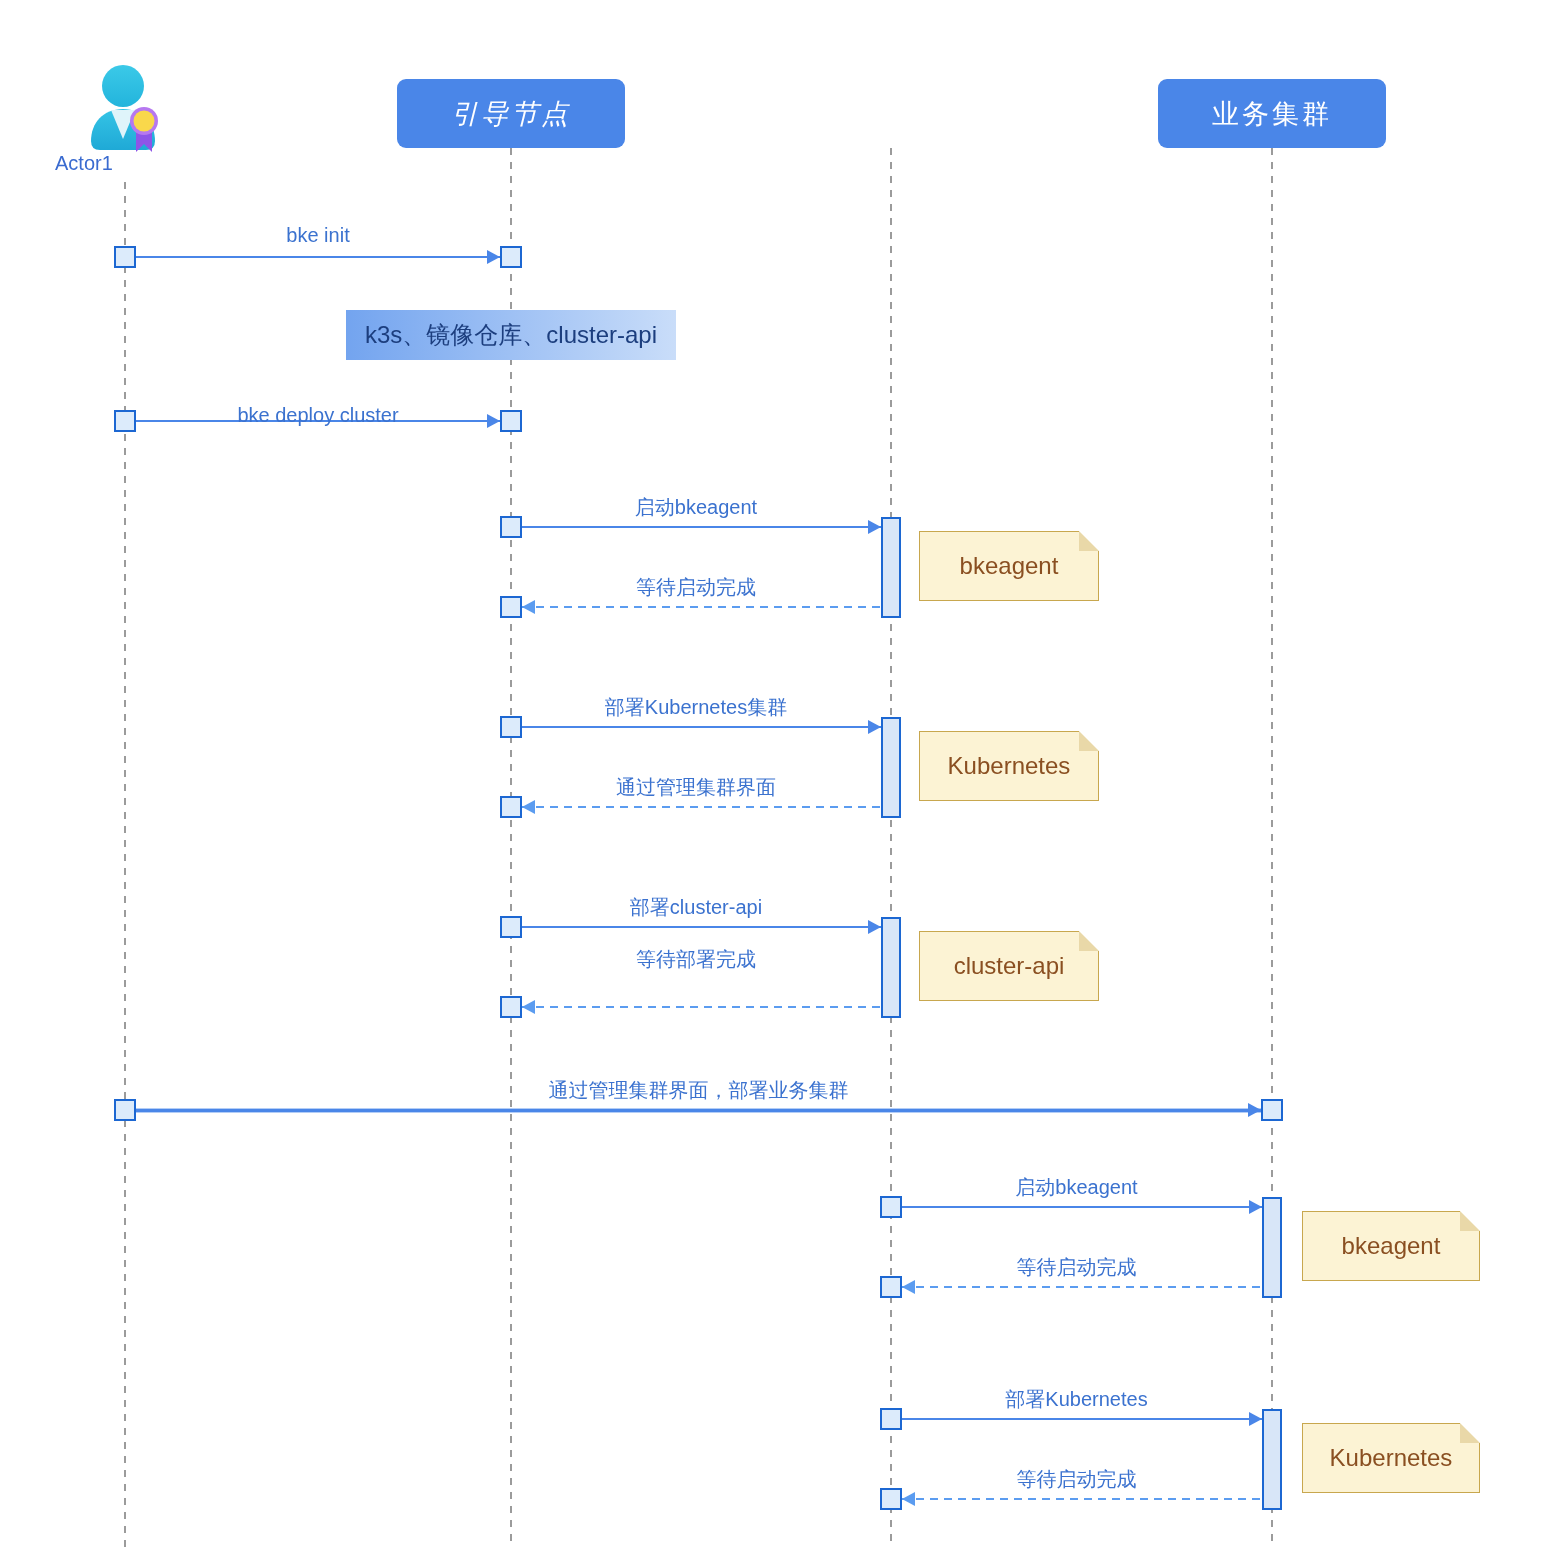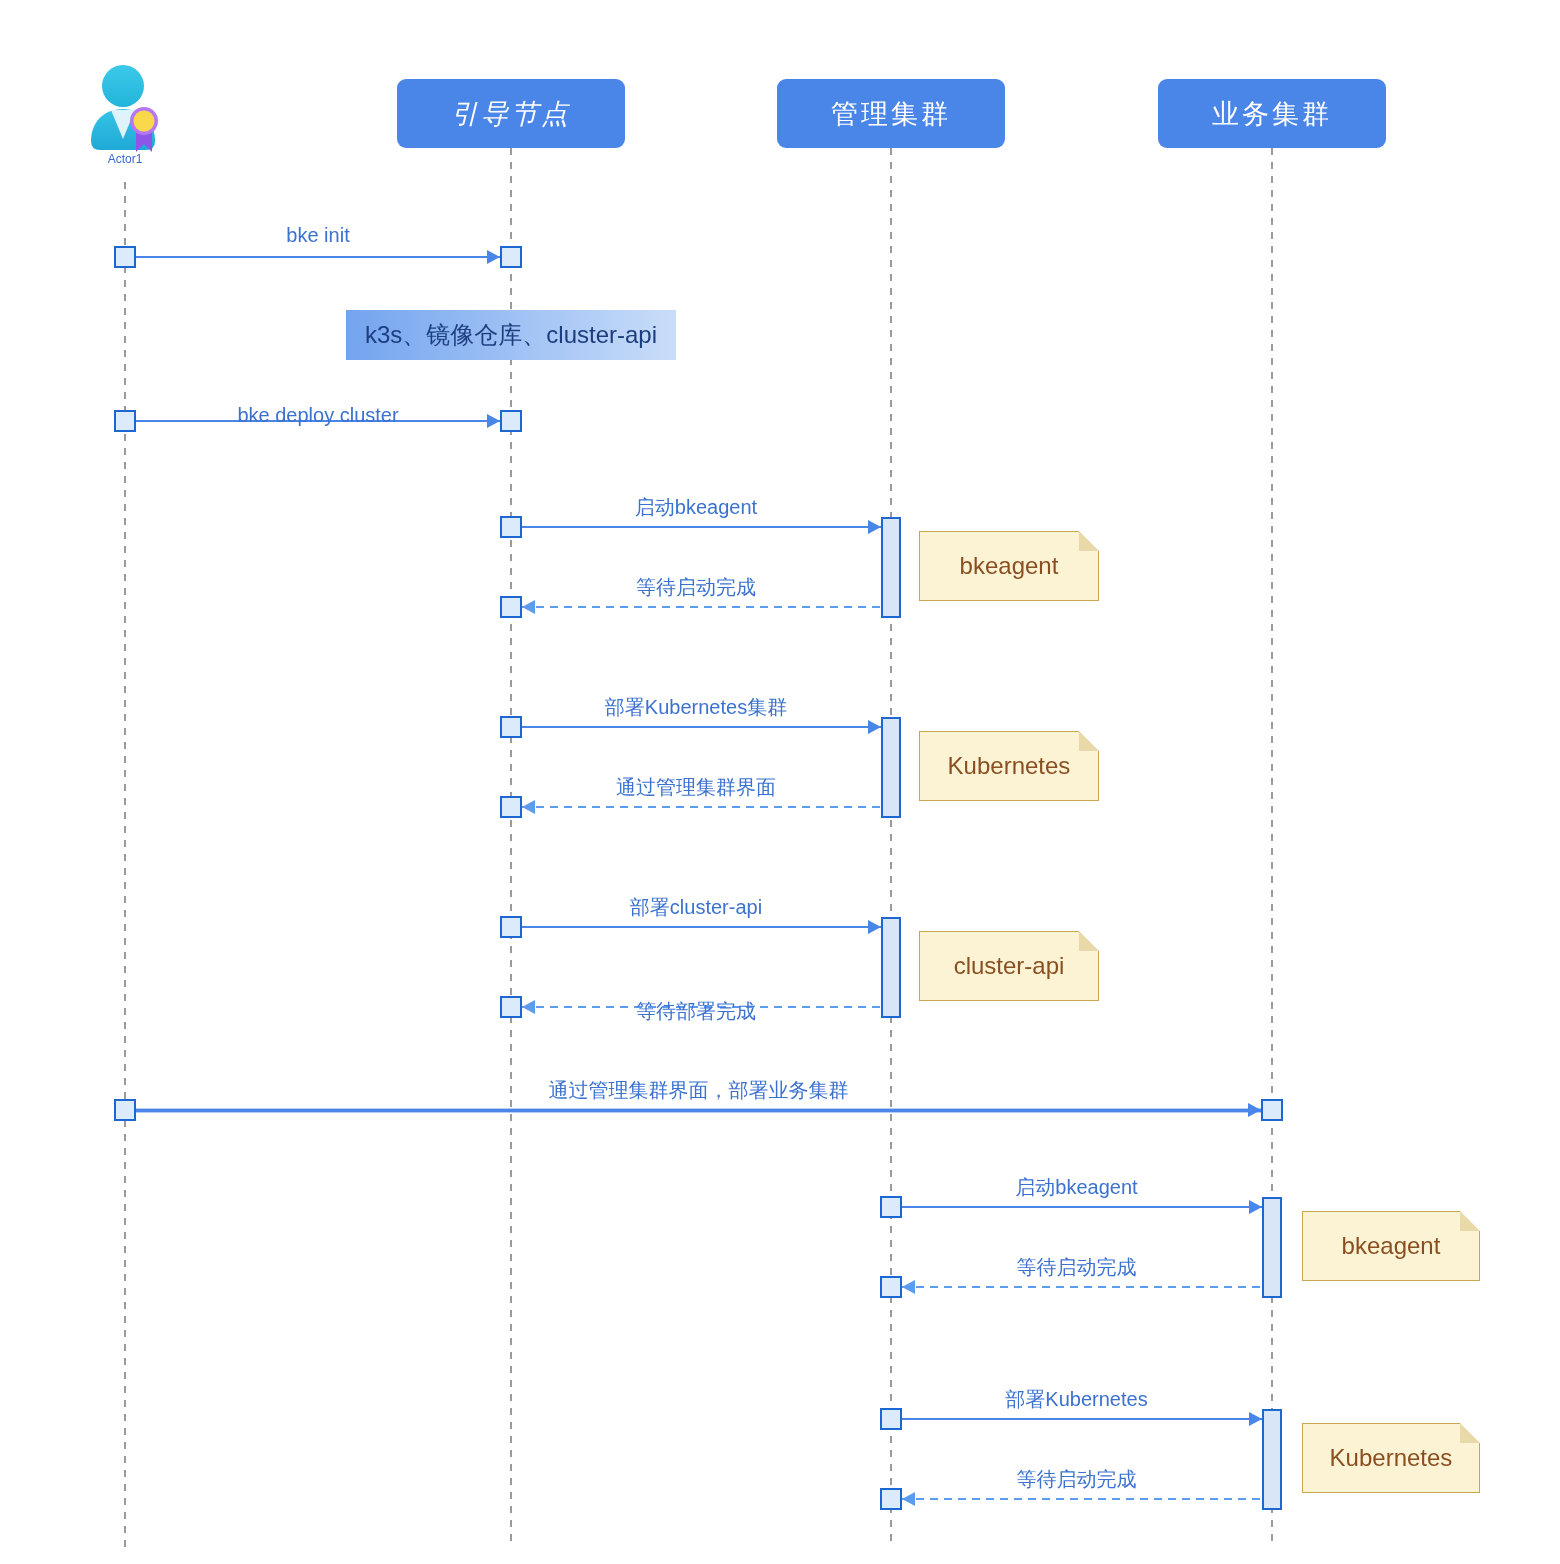--- a/index.html
+++ b/index.html
@@ -37,21 +37,21 @@
         color:var(--banner-text);font-size:24px;z-index:2;}
 
   .sticky{position:absolute;box-sizing:border-box;display:flex;align-items:center;justify-content:center;
         background:var(--note-fill);border:1px solid var(--note-border);
         color:var(--note-text);font-size:24px;z-index:2;}
   .sticky::after{content:"";position:absolute;top:-1px;right:-1px;width:0;height:0;
         border-style:solid;border-width:0 20px 20px 0;
         border-color:#ffffff #ffffff var(--note-fold) var(--note-fold);}
 
   .actor-wrap{position:absolute;z-index:2;}
-  .actor-label{position:absolute;width:140px;text-align:center;font-size:12px;
+  .actor-label{position:absolute;width:140px;text-align:left;font-size:20px;
         color:var(--actor-label);z-index:2;}
 </style>
 </head>
 <body>
 
 <div class="canvas">
 
   <div class="actor-wrap" id="actor-icon-wrap" style="left: 85px; top: 64px;">
     <svg width="80" height="88" viewBox="0 0 80 88">
       <defs>
@@ -68,21 +68,20 @@
       <path d="M38 45 C 18 45 6 59 6 77 Q 6 86 15 86 L 61 86 Q 70 86 70 77 C 70 59 58 45 38 45 Z" fill="url(#ag2)"></path>
       <polygon points="26,46 50,46 38,75" fill="#dff4fa"></polygon>
       <polygon points="51,68 67,68 67,88 59,80 51,88" fill="#8d55e8"></polygon>
       <circle cx="59" cy="57" r="14" fill="#b678f0"></circle>
       <circle cx="59" cy="57" r="10.5" fill="#f9d84b"></circle>
     </svg>
   </div>
   <div class="actor-label" id="actor-label" style="left: 55px; top: 152px;">Actor1</div>
 
   <div class="head" style="left: 397px; font-style: italic;">引导节点</div>
-  <div class="head" style="left: 777px;">管理集群</div>
   <div class="head" style="left: 1158px;">业务集群</div>
 
   <div id="layer">
       <div class="lifeline" style="left: 124px; top: 182px; height: 1366px;"></div>
       <div class="lifeline" style="left: 510px; top: 148px; height: 1400px;"></div>
       <div class="lifeline" style="left: 890px; top: 148px; height: 1400px;"></div>
       <div class="lifeline" style="left: 1271px; top: 148px; height: 1400px;"></div>
       <div class="activation" style="left: 881px; top: 517px; height: 101px;"></div>
       <div class="activation" style="left: 881px; top: 717px; height: 101px;"></div>
       <div class="activation" style="left: 881px; top: 917px; height: 101px;"></div>
@@ -114,21 +113,21 @@
       <div class="arrow l" style="top: 800px; left: 522px;"></div>
       <div class="sq" style="left: 500px; top: 796px;"></div>
       <div class="mlabel" style="left: 476px; top: 774px;">通过管理集群界面</div>
       <div class="mline" style="left: 522px; top: 926px; width: 359px; height: 2px;"></div>
       <div class="arrow r" style="top: 920px; left: 868px;"></div>
       <div class="sq" style="left: 500px; top: 916px;"></div>
       <div class="mlabel" style="left: 476px; top: 894px;">部署cluster-api</div>
       <div class="mline dashed" style="left: 522px; top: 1006px; width: 359px; height: 2px;"></div>
       <div class="arrow l" style="top: 1000px; left: 522px;"></div>
       <div class="sq" style="left: 500px; top: 996px;"></div>
-      <div class="mlabel" style="left: 476px; top: 998px; text-align: center;">等待部署完成</div>
+      <div class="mlabel" style="left: 476px; top: 946px; text-align: center;">等待部署完成</div>
       <div class="mline thick" style="left: 136px; top: 1109px; width: 1125px; height: 3px;"></div>
       <div class="arrow r" style="top: 1103px; left: 1248px;"></div>
       <div class="sq" style="left: 114px; top: 1099px;"></div>
       <div class="sq" style="left: 1261px; top: 1099px;"></div>
       <div class="mlabel" style="left: 478.5px; top: 1077px;">通过管理集群界面，部署业务集群</div>
       <div class="mline" style="left: 902px; top: 1206px; width: 360px; height: 2px;"></div>
       <div class="arrow r" style="top: 1200px; left: 1249px;"></div>
       <div class="sq" style="left: 880px; top: 1196px;"></div>
       <div class="mlabel" style="left: 856.5px; top: 1174px;">启动bkeagent</div>
       <div class="mline dashed" style="left: 902px; top: 1286px; width: 360px; height: 2px;"></div>

